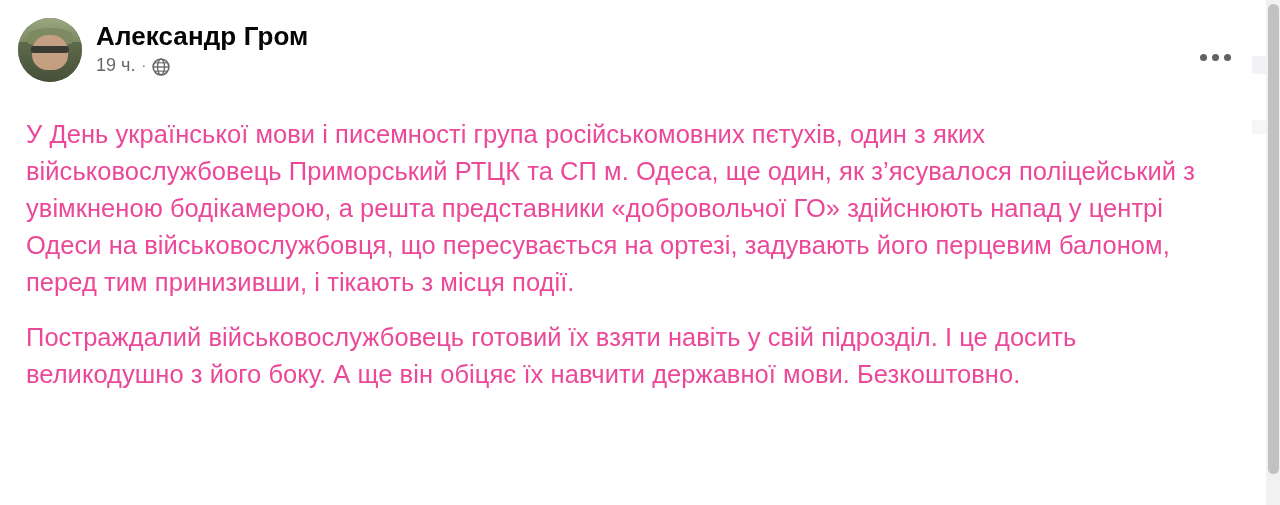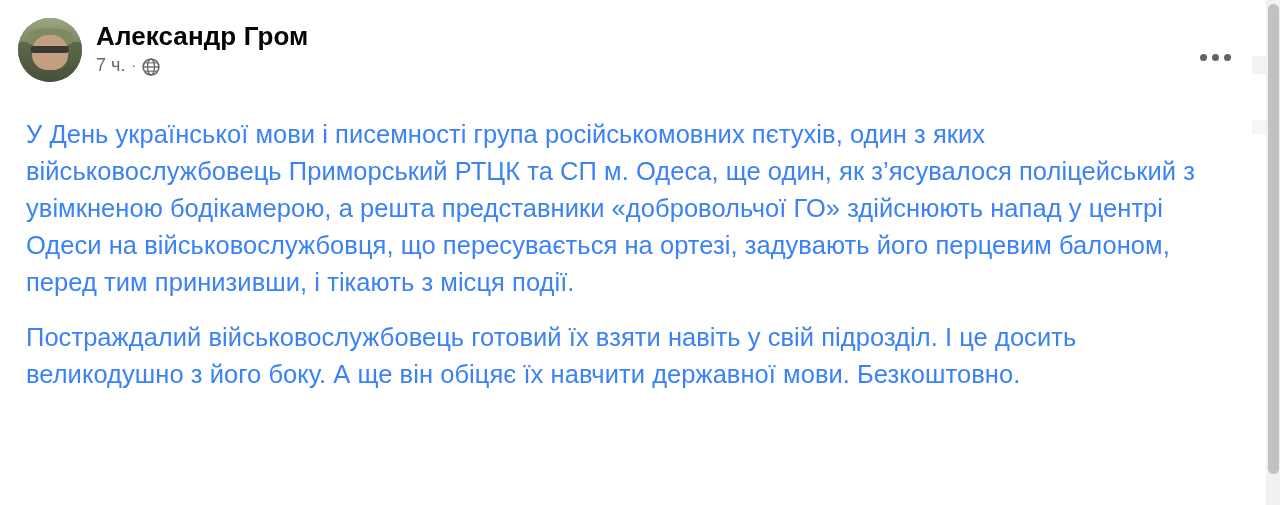--- a/index.html
+++ b/index.html
@@ -145,21 +145,21 @@
 
   
   .post-body {
     margin-top: 14px;
     padding: 0 26px 0 8px;
   }
   .post-body p {
     margin: 0 0 18px 0;
     font-size: 25.5px;
     line-height: 37px;
-    color: #3b82f6;
+    color: #ec4899;
     letter-spacing: 0.05px;
   }
   .post-body p:last-child {
     margin-bottom: 0;
   }
 
   
   .scrollbar-track {
     position: absolute;
     right: 0;
@@ -216,21 +216,21 @@
       <div class="sky"></div>
       <div class="ground"></div>
       <div class="cap"></div>
       <div class="face"></div>
       <div class="glasses"></div>
     </div>
 
     <div class="header-text">
       <div class="author-name">Александр Гром</div>
       <div class="meta-row">
-        <span>7 ч.</span>
+        <span>19 ч.</span>
         <span class="meta-dot">·</span>
         <span class="globe-icon">
           <svg viewBox="0 0 16 16" width="18" height="18" aria-hidden="true">
             <circle cx="8" cy="8" r="7" fill="none" stroke="#65676b" stroke-width="1.4"></circle>
             <ellipse cx="8" cy="8" rx="3.1" ry="7" fill="none" stroke="#65676b" stroke-width="1.2"></ellipse>
             <line x1="1" y1="8" x2="15" y2="8" stroke="#65676b" stroke-width="1.2"></line>
             <line x1="2.2" y1="4.3" x2="13.8" y2="4.3" stroke="#65676b" stroke-width="1"></line>
             <line x1="2.2" y1="11.7" x2="13.8" y2="11.7" stroke="#65676b" stroke-width="1"></line>
           </svg>
         </span>

